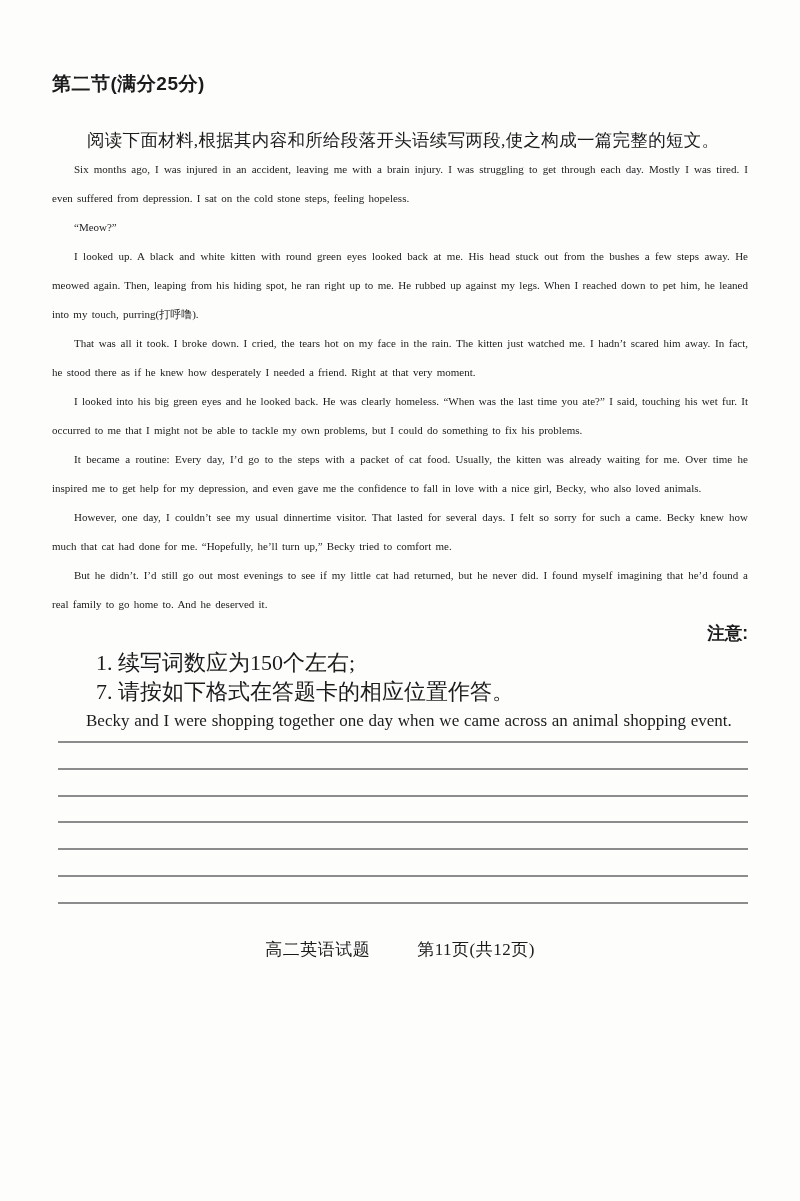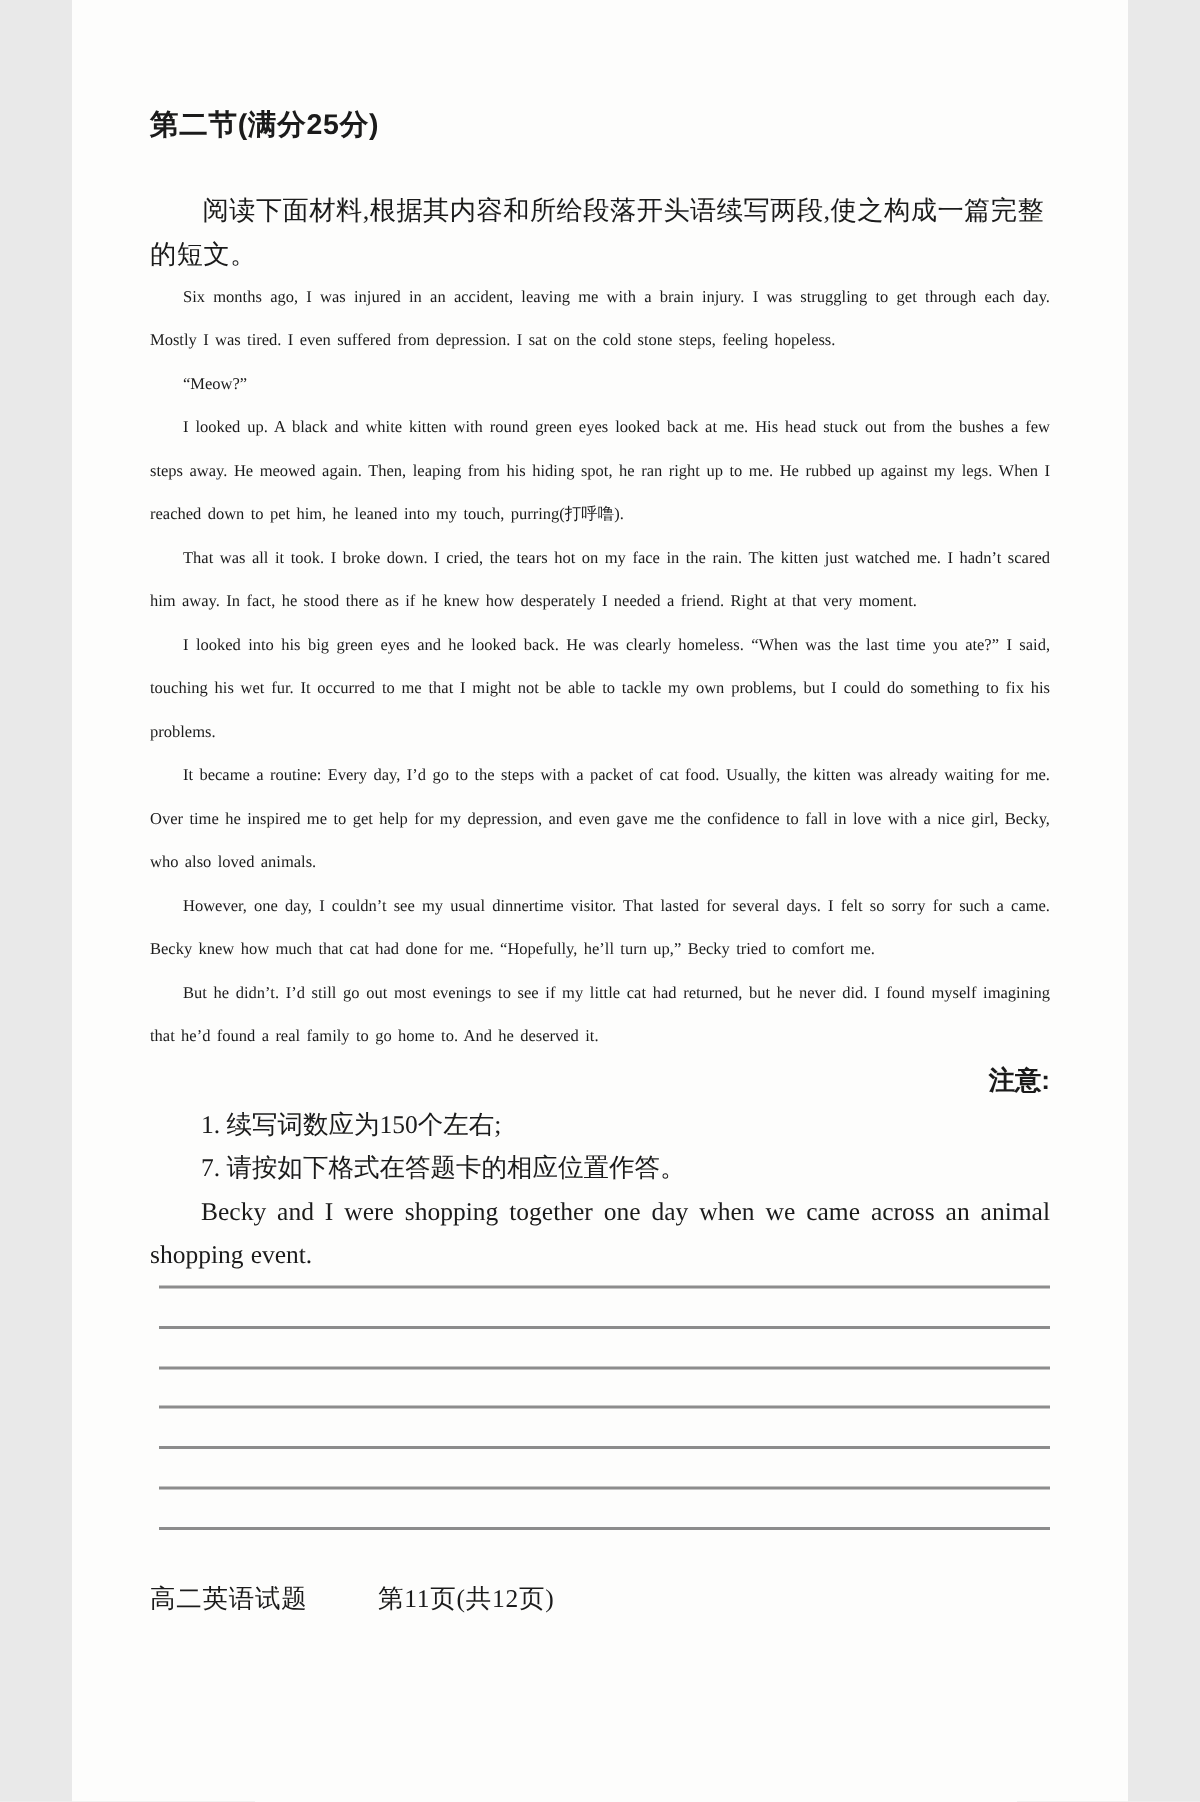--- a/index.html
+++ b/index.html
@@ -4,21 +4,21 @@
 <style>
   * { margin: 0; padding: 0; box-sizing: border-box; }
 
   html, body {
     background: #e9e9e9;
     font-family: "Liberation Serif", "DejaVu Serif", serif;
   }
 
   .page {
     position: relative;
-    width: 704px;
+    width: 800px;
     height: 1201px;
     margin: 0 auto;
     background: #fdfdfc;
     color: #1b1b1b;
     overflow: hidden;
   }
 
   .content {
     padding: 69px 52px 0 52px;
   }
@@ -50,21 +50,21 @@
   .notes-label {
     font-family: "Liberation Sans", "DejaVu Sans", sans-serif;
     font-weight: 700;
     font-size: 17.5px;
     line-height: 29px;
     text-indent: 2em;
     text-align: right;
   }
 
   .note-item {
-    font-size: 17px;
+    font-size: 22px;
     line-height: 29px;
     text-indent: 2em;
   }
 
   .opening-sentence {
     font-size: 17px;
     line-height: 29px;
     text-indent: 2em;
     text-align: justify;
     word-spacing: 0.5px;
@@ -80,20 +80,21 @@
     border-bottom: 2px solid #8c8c8c;
   }
 
   .writing-lines .wline:first-child {
     height: 8px;
   }
 
   .footer {
     margin-top: 31px;
     display: flex;
+    justify-content: center;
     gap: 47px;
     font-size: 17px;
     line-height: 29px;
     letter-spacing: 0.5px;
   }
 </style>
 </head>
 <body>
 
 <div class="page">

